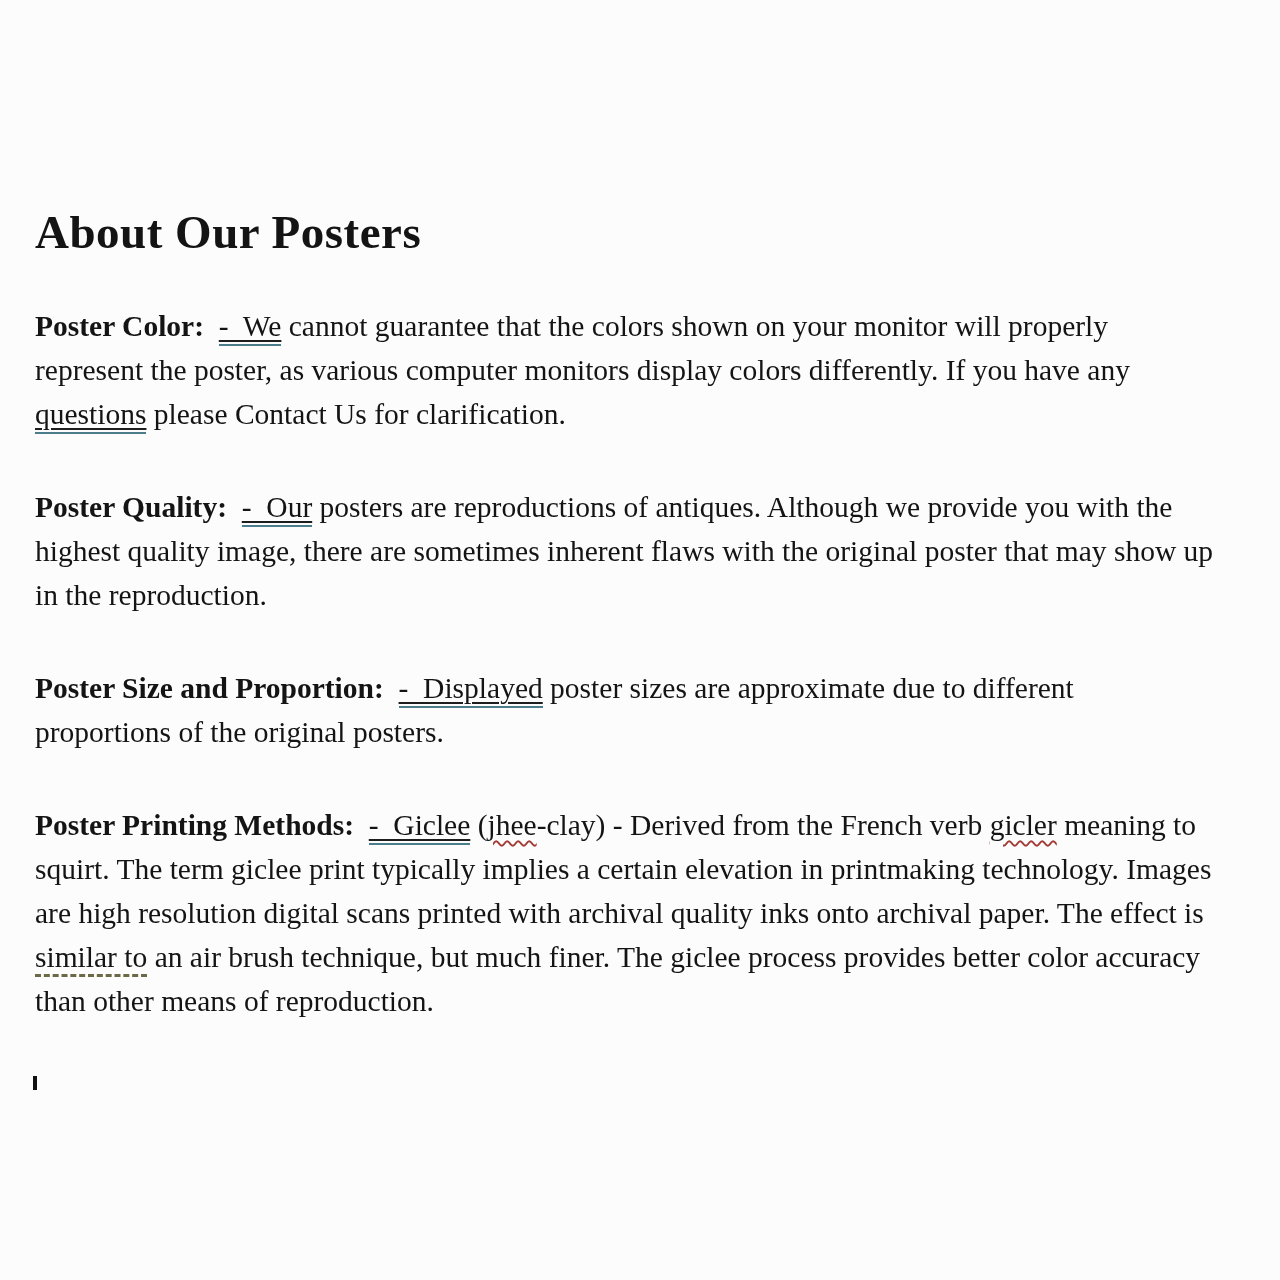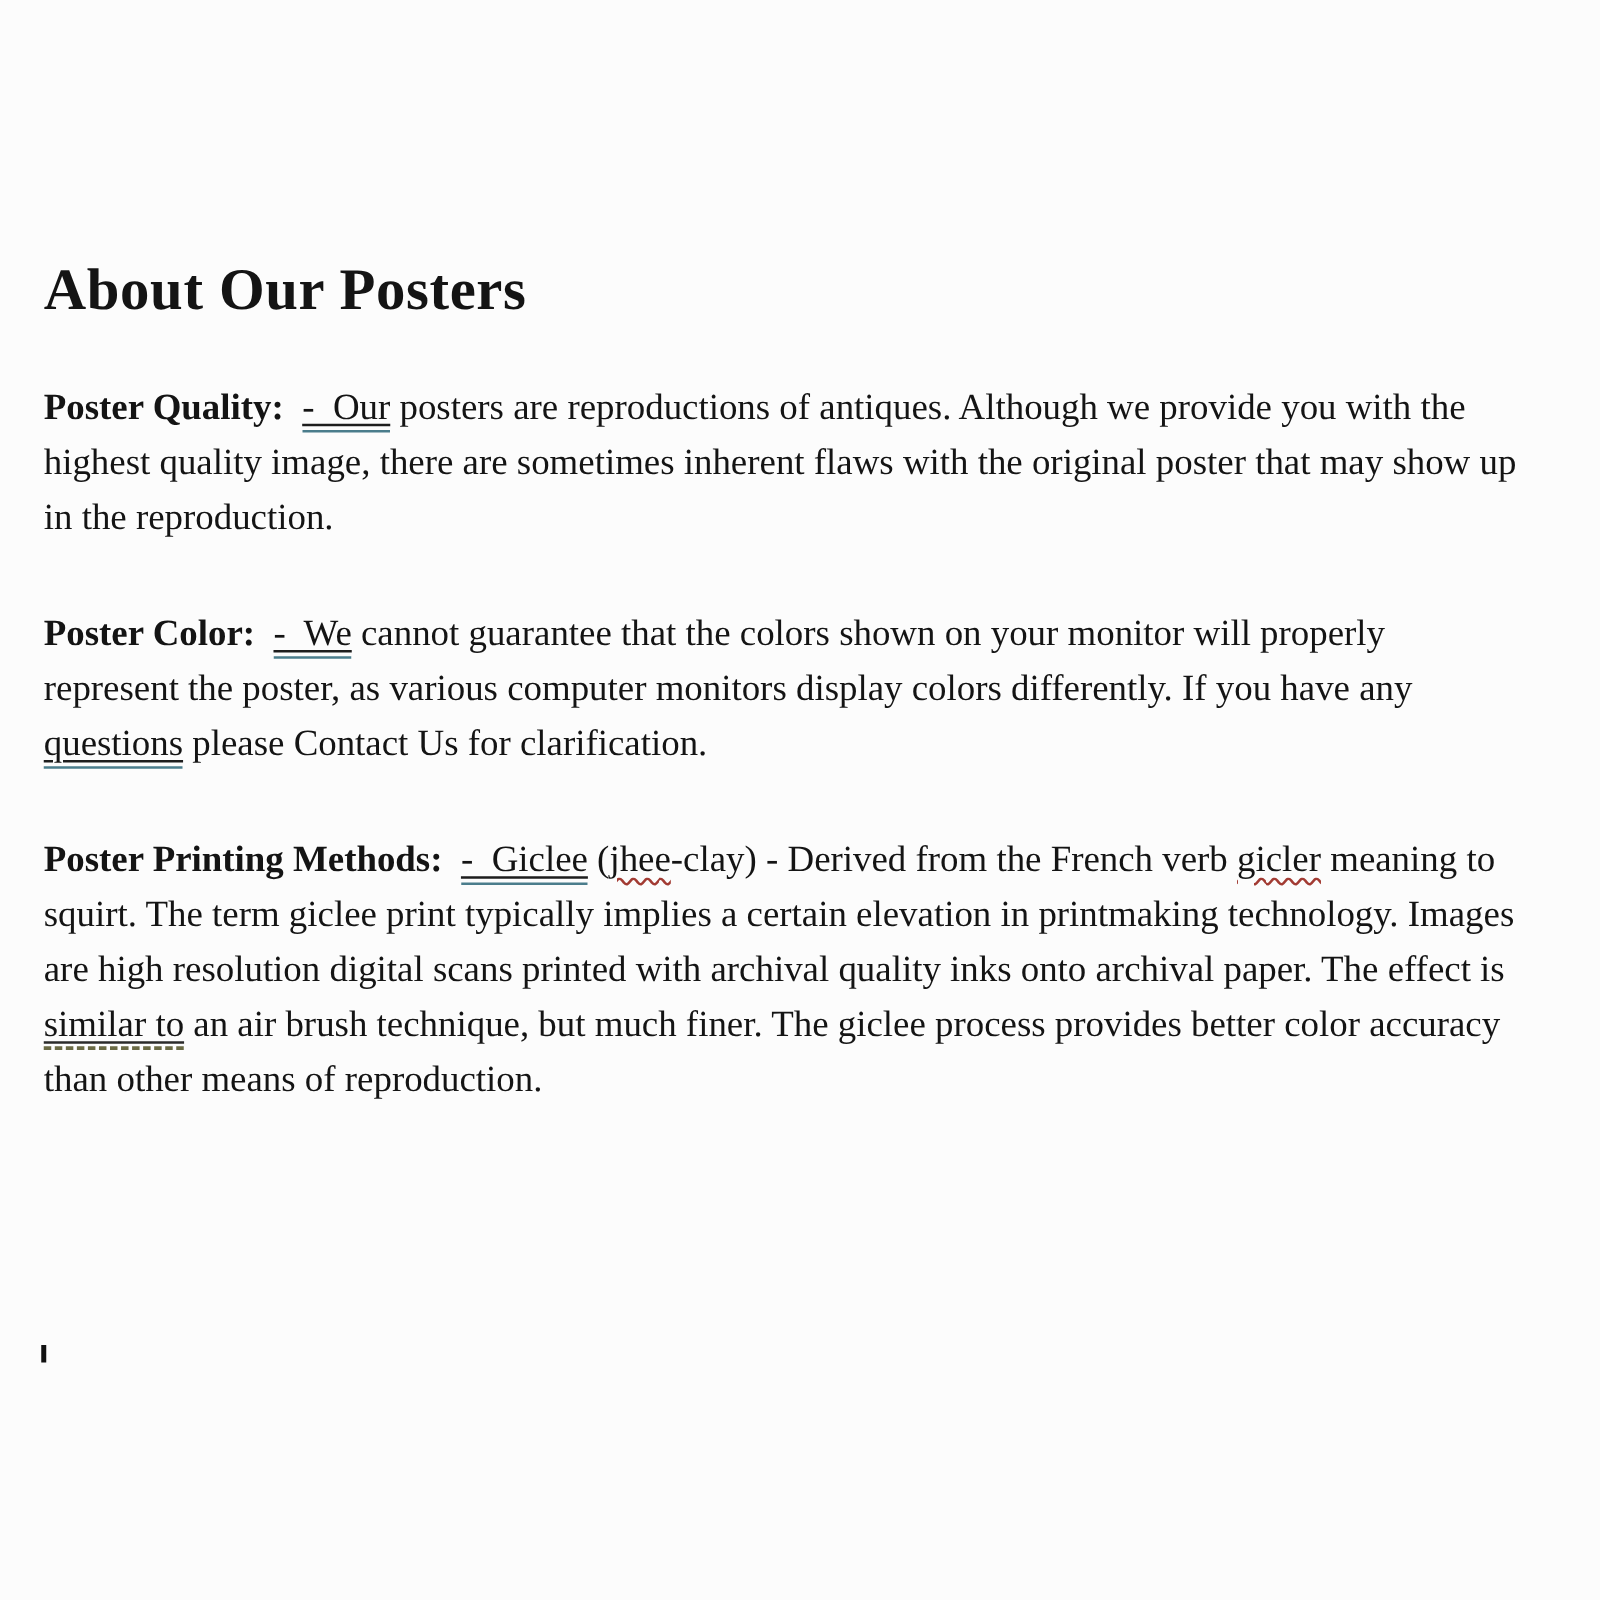--- a/index.html
+++ b/index.html
@@ -46,21 +46,20 @@
   .sq {
     text-decoration-line: underline;
     text-decoration-style: wavy;
     text-decoration-color: #a23b33;
     text-decoration-thickness: 2px;
     text-underline-offset: 5px;
     text-align: right;
   }
   
   .gr {
-    text-decoration: underline;
     text-decoration-color: #2a2a2a;
     text-decoration-thickness: 2px;
     text-underline-offset: 4px;
     border-bottom: 3px dashed #6a6a45;
     padding-bottom: 1px;
   }
   .cursor-mark {
     position: absolute;
     left: 33px;
     top: 1076px;
@@ -69,22 +68,23 @@
     background: #111111;
   }
 </style>
 </head>
 <body>
 
 <div class="page">
 
   <h1 class="title">About Our Posters</h1>
 
+  <p class="para"><span class="b">Poster Color:&nbsp;&nbsp;</span><span class="u2">-&nbsp; We</span><span> cannot guarantee that the colors shown on your monitor will properly represent the poster, as various computer monitors display colors differently. If you have any </span><span class="u2">questions</span><span> please Contact Us for clarification.</span></p>
+
   <p class="para"><span class="b">Poster Quality:&nbsp;&nbsp;</span><span class="u2">-&nbsp; Our</span><span> posters are reproductions of antiques. Although we provide you with the highest quality image, there are sometimes inherent flaws with the original poster that may show up in the reproduction.</span></p>
 
-  <p class="para"><span class="b">Poster Color:&nbsp;&nbsp;</span><span class="u2">-&nbsp; We</span><span> cannot guarantee that the colors shown on your monitor will properly represent the poster, as various computer monitors display colors differently. If you have any </span><span class="u2">questions</span><span> please Contact Us for clarification.</span></p>
-
+  <p class="para"><span class="b">Poster Size and Proportion:&nbsp;&nbsp;</span><span class="u2">-&nbsp; Displayed</span><span> poster sizes are approximate due to different proportions of the original posters.</span></p>
 
   <p class="para"><span class="b">Poster Printing Methods:&nbsp;&nbsp;</span><span class="u2">-&nbsp; Giclee</span><span> (</span><span class="sq">jhee</span><span>-clay) - Derived from the French verb </span><span class="sq">gicler</span><span> meaning to squirt. The term giclee print typically implies a certain elevation in printmaking technology. Images are high resolution digital scans printed with archival quality inks onto archival paper. The effect is </span><span class="gr">similar to</span><span> an air brush technique, but much finer. The giclee process provides better color accuracy than other means of reproduction.</span></p>
 
   <div class="cursor-mark"></div>
 
 </div>
 
 </body></html>

